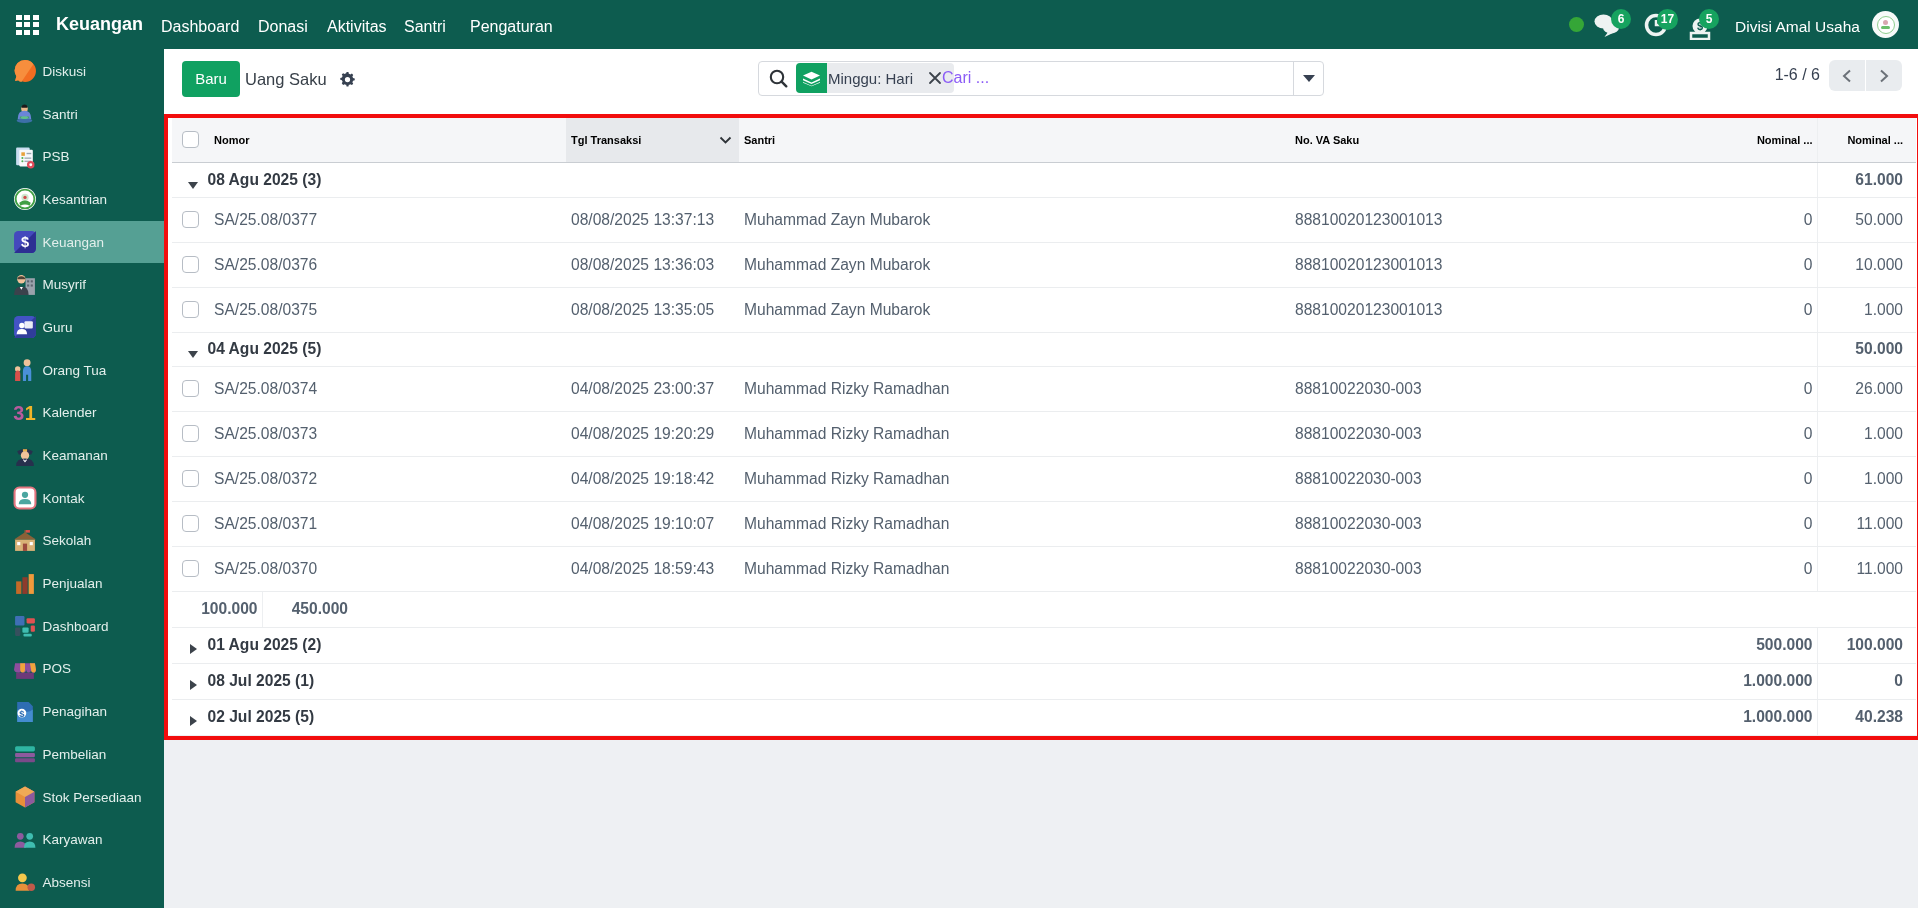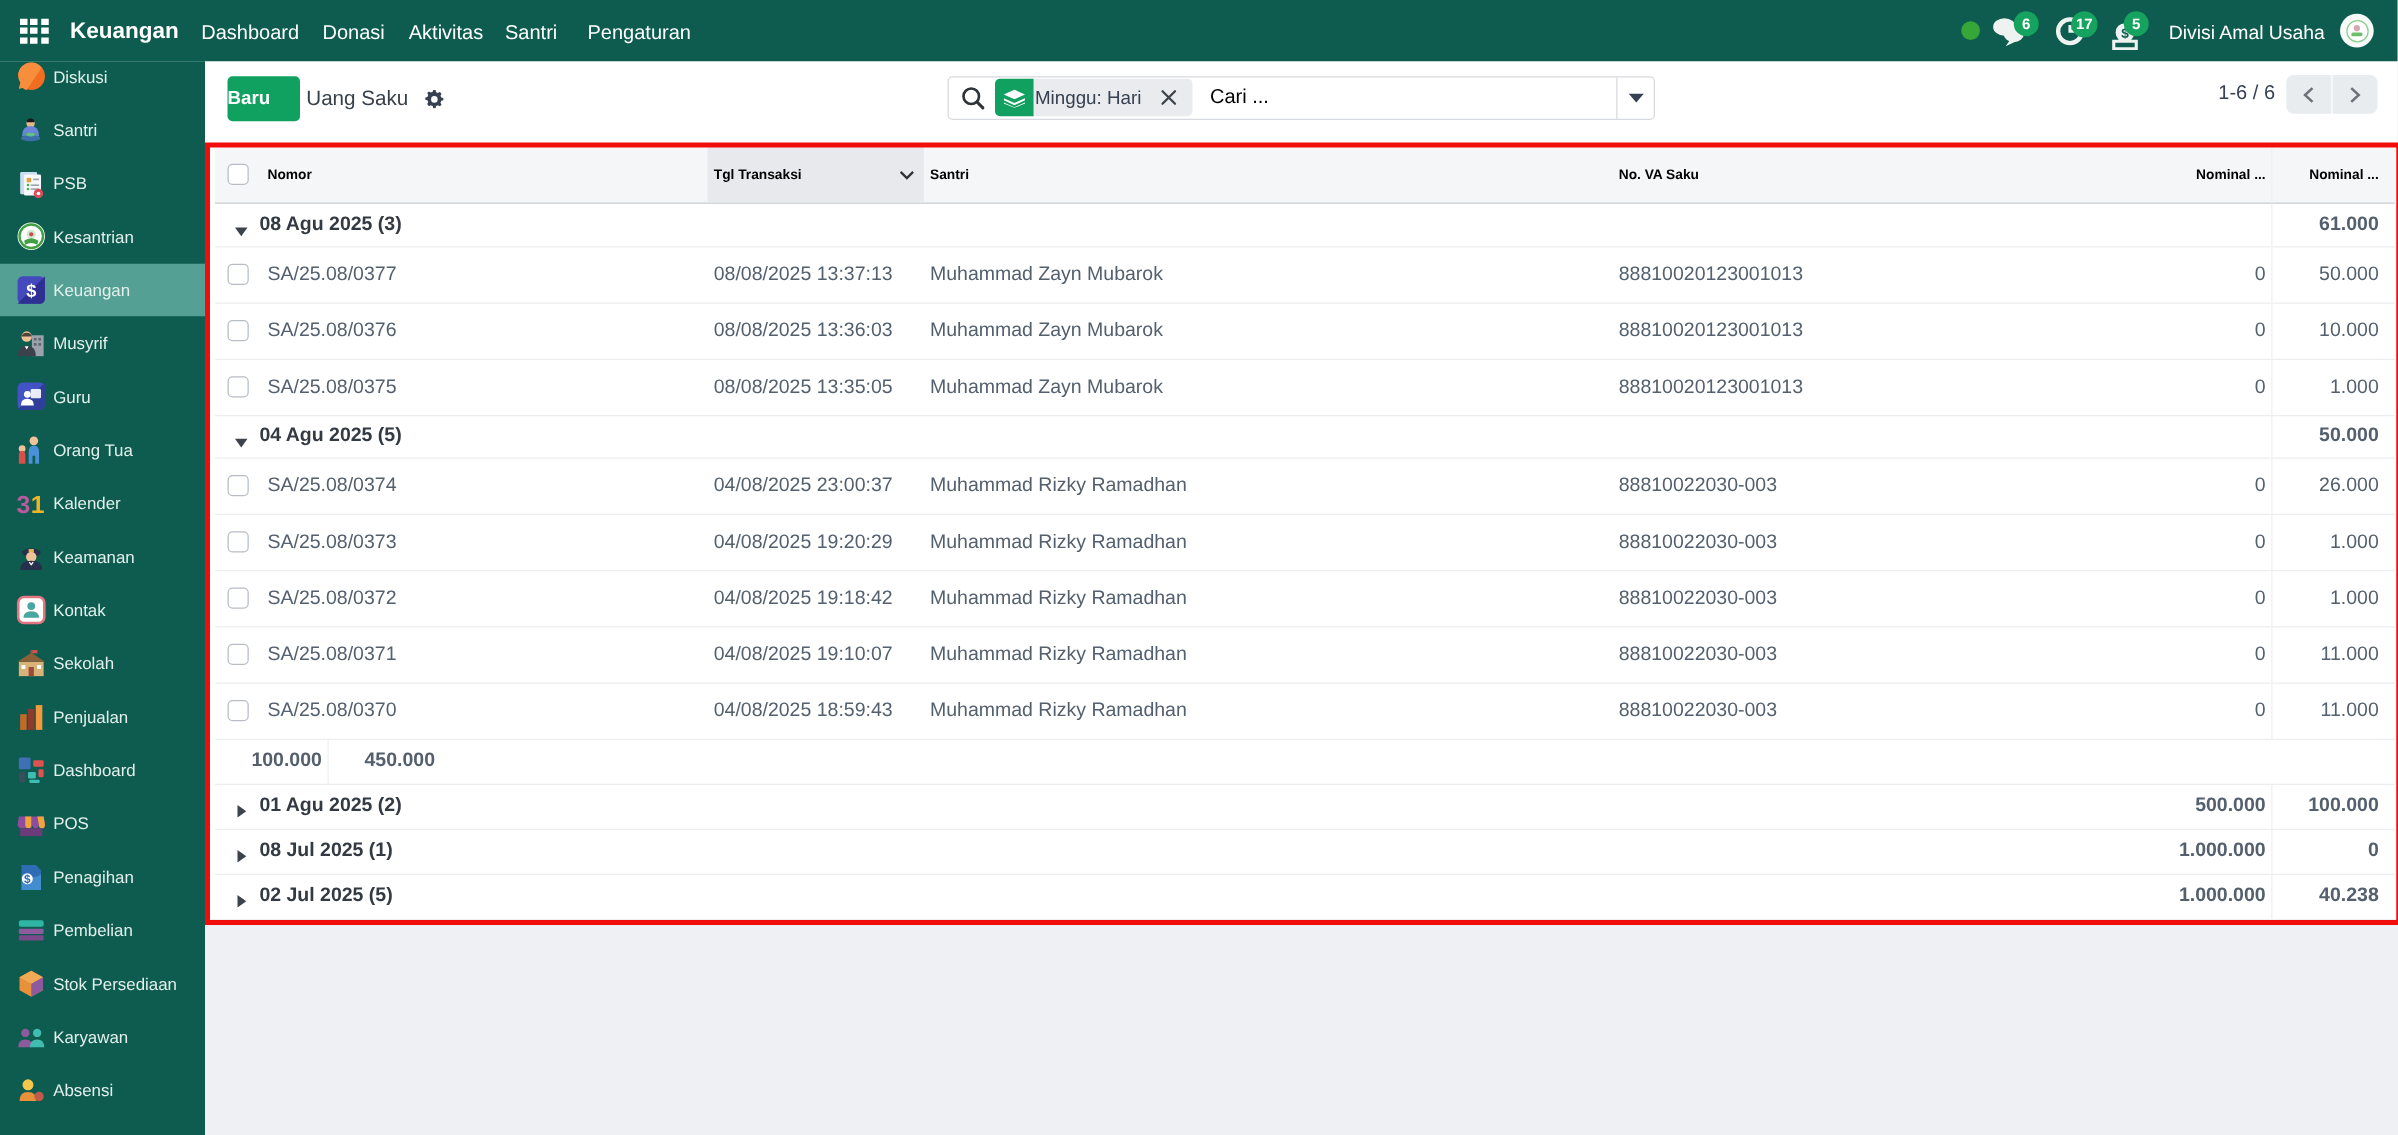--- a/index.html
+++ b/index.html
@@ -11,21 +11,21 @@
 .navtxt{position:absolute;color:#fff;font-size:16px;line-height:49px;top:2px;z-index:6}
 #brand{position:absolute;left:56px;top:0;line-height:49px;color:#fff;font-size:18px;font-weight:700;z-index:6}
 #grid9{position:absolute;left:16px;top:15px;z-index:6;width:22.5px;height:19.5px;display:grid;grid-template-columns:1fr 1fr 1fr;grid-template-rows:1fr 1fr 1fr;gap:2.5px}
 #grid9 i{background:#fff;display:block}
 .badge{position:absolute;background:#16a35f;color:#fff;border-radius:50%;font-size:12px;font-weight:700;text-align:center;z-index:6}
 .sitem{height:42.7px;display:flex;align-items:center;color:#e3efec;font-size:13.5px}
 .sitem .ic{width:24px;height:24px;margin-left:12.5px;flex:none;position:relative}
 .sitem .lb{margin-left:6px;white-space:nowrap}
 .sitem.active{background:#55a094}
 
-#baru{position:absolute;left:182px;top:61px;width:58px;height:36px;background:#10a161;border-radius:4px;color:#fff;font-size:15px;font-weight:700;line-height:36px}
+#baru{position:absolute;left:182px;top:61px;width:58px;height:36px;background:#10a161;border-radius:4px;color:#fff;font-size:15px;font-weight:400;text-align:center;line-height:36px}
 #title{position:absolute;left:245px;top:70px;font-size:16.5px;color:#384049}
 #gear{position:absolute;left:340px;top:72px;width:15px;height:15px;color:#374151}
 #sbox{position:absolute;left:758px;top:61px;width:566px;height:35px;background:#fff;border:1px solid #d6d9de;border-radius:4px}
 #pagertxt{position:absolute;left:1772px;width:48px;text-align:right;font-size:16px;color:#374151;top:66px}
 .pbtn{position:absolute;top:60px;width:36px;height:31px;background:#e9ecef}
 
 #redbox{position:absolute;left:163.5px;top:113.5px;width:1757px;height:626px;border:4px solid #f20d0d;z-index:3}
 #tbl{position:absolute;left:171.5px;top:117.5px;width:1744.5px;background:#fff;font-size:15.6px;color:#54606e}
 .row{display:flex;align-items:center;width:100%}
 .hrow{height:45px;font-weight:700;color:#000000;border-bottom:1px solid #c9cdd2;background:#f5f6f8;font-size:11px}
@@ -85,21 +85,21 @@
   <circle cx="12" cy="8" r="7.5" fill="#eef3f2"></circle>
   <text x="12" y="12" font-size="11" font-weight="bold" fill="#0d5c4f" text-anchor="middle">$</text>
   <path d="M3 15 h18 v6 h-18 Z" fill="none" stroke="#eef3f2" stroke-width="2.5"></path>
 </svg>
 <div class="badge" style="left:1699px;top:9px;width:20px;height:20px;line-height:20px">5</div>
 <div class="navtxt" style="left:1735px;z-index:6;font-size:15.5px">Divisi Amal Usaha</div>
 <div class="abs" style="left:1872px;top:11px;width:27px;height:27px;border-radius:50%;background:#f7faf9;z-index:6"></div>
 <div class="abs" style="left:1876.5px;top:15.5px;width:18px;height:18px;border-radius:50%;background:#fff;border:1px solid #8fcf8f;z-index:7"></div>
 <div class="abs" style="left:1883px;top:20px;width:5px;height:5px;border-radius:50%;background:#d8a8b0;z-index:8"></div>
 <div class="abs" style="left:1881px;top:26px;width:9px;height:2.5px;border-radius:2px;background:#6bbf6b;z-index:8"></div>
-<div class="abs" style="left:0;top:40px;width:164px;z-index:6">
+<div class="abs" style="left:0;top:50px;width:164px;z-index:6">
 <div class="sitem">
       <span class="ic"><svg width="24" height="24" viewBox="0 0 23 23">
           <path d="M11.5 1 a10 10 0 0 1 0 21 q-4 0 -6.5-2 L2 21 l1.2-4.5 A10.5 10.5 0 0 1 1.5 11 A10 10 0 0 1 11.5 1 Z" fill="#f26d21"></path>
           <path d="M11.5 1 a10 10 0 0 1 8 4 L8 22 q-2-.5-3-1.5 L2 21 l1.2-4.5 A10.5 10.5 0 0 1 1.5 11 A10 10 0 0 1 11.5 1 Z" fill="#f78e3d"></path>
         </svg></span>
       <span class="lb">Diskusi</span>
     </div>
 <div class="sitem">
       <span class="ic"><svg width="24" height="24" viewBox="0 0 23 23">
           <circle cx="11" cy="6.5" r="3.2" fill="#e8b88a"></circle>
@@ -299,21 +299,21 @@
 <svg class="abs" style="left:803px;top:70.5px" width="17" height="16" viewBox="0 0 20 17">
     <path d="M10 0 L20 4.5 L10 9 L0 4.5 Z" fill="#fff"></path>
     <path d="M0 8 L10 12.5 L20 8 L20 10 L10 14.5 L0 10 Z" fill="#fff"></path>
     <path d="M0 12 L10 16.5 L20 12 L20 13 L10 17 L0 13 Z" fill="#fff"></path>
   </svg>
 <div class="abs" style="left:826.5px;top:63px;width:127px;height:30px;background:#e9ebee;border-radius:0 4px 4px 0"></div>
 <div class="abs" style="left:828px;top:70px;font-size:15px;color:#374151;z-index:2">Minggu: Hari</div>
 <svg class="abs" style="left:928px;top:71px;z-index:2" width="14" height="14" viewBox="0 0 14 14">
     <path d="M2 2 L12 12 M12 2 L2 12" stroke="#3c434b" stroke-width="1.8" stroke-linecap="round"></path>
   </svg>
-<div class="abs" style="left:968px;top:69px;font-size:16px;color:#000000">Cari ...</div>
+<div class="abs" style="left:942px;top:69px;font-size:16px;color:#8b5cf6">Cari ...</div>
 <div class="abs" style="left:1292.5px;top:62px;width:1px;height:33px;background:#d6d9de"></div>
 <div class="abs" style="left:1303px;top:75px;width:0;height:0;border-left:6px solid transparent;border-right:6px solid transparent;border-top:7px solid #374151"></div>
 <div id="pagertxt">1-6 / 6</div>
 <div class="pbtn" style="left:1829px;border-radius:6px 0 0 6px"></div>
 <div class="pbtn" style="left:1866px;border-radius:0 6px 6px 0"></div>
 <svg class="abs" style="left:1841px;top:69px" width="12" height="14" viewBox="0 0 12 14">
     <path d="M9 1.5 L3 7 L9 12.5" fill="none" stroke="#6b7178" stroke-width="2"></path>
   </svg>
 <svg class="abs" style="left:1878px;top:69px" width="12" height="14" viewBox="0 0 12 14">
     <path d="M3 1.5 L9 7 L3 12.5" fill="none" stroke="#6b7178" stroke-width="2"></path>

